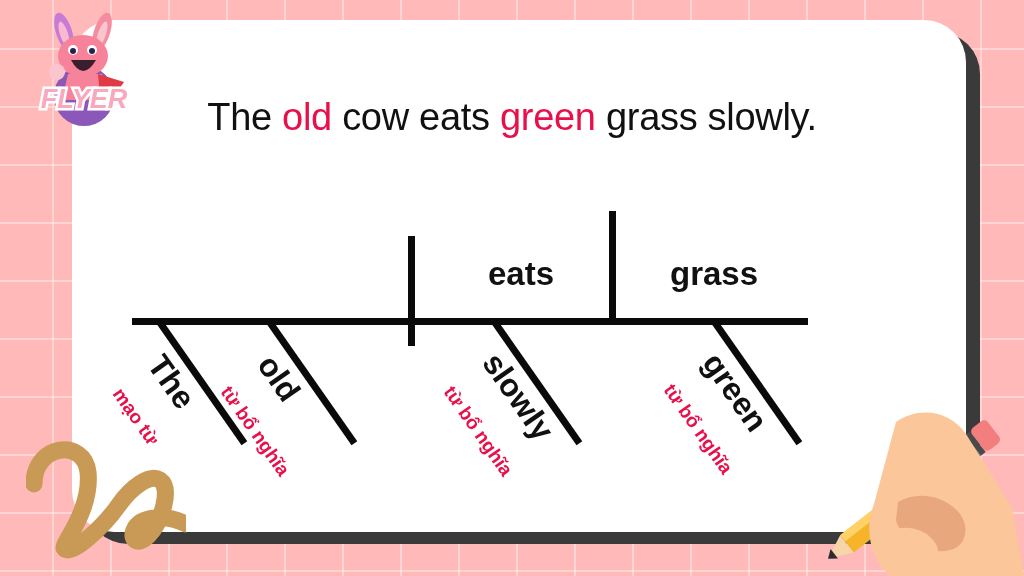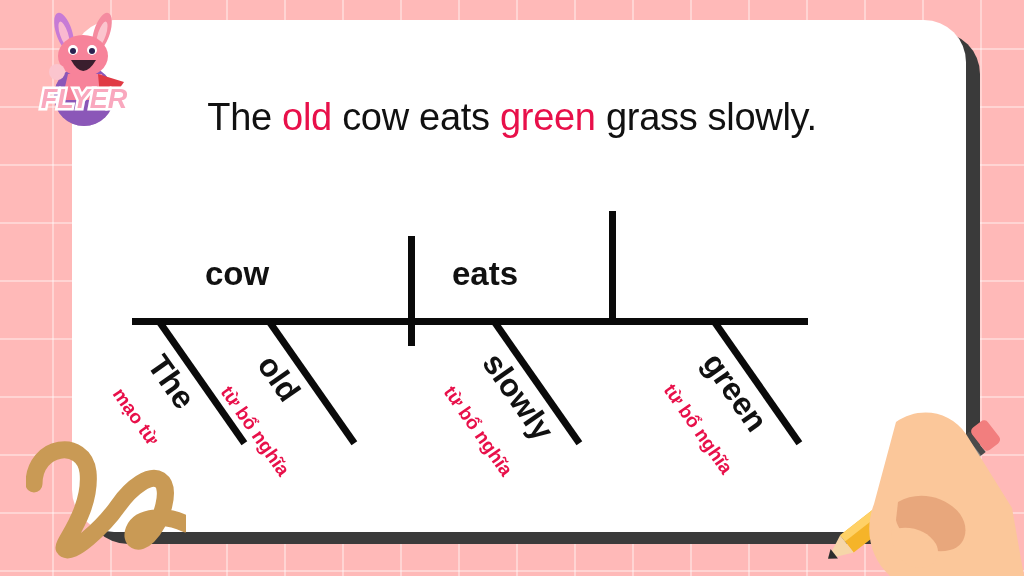--- a/index.html
+++ b/index.html
@@ -46,21 +46,21 @@
   
   #div-subject-verb{left:408px;top:236px;width:7px;height:110px;}
   #div-verb-object{left:609px;top:211px;width:7px;height:111px;}
   
   .dg-word{
     position:absolute;
     font-size:33px;font-weight:bold;color:#111111;
     white-space:nowrap;
   }
   #word-cow{left:205px;top:255px;}
-  #word-eats{left:452px;top:255px;}
+  #word-eats{left:488px;top:255px;}
   #word-grass{left:670px;top:255px;}
   
   .slant{
     position:absolute;
     width:0;height:0;
   }
   .slant .stroke{
     position:absolute;left:0;top:0;
     width:7px;height:148px;
     background:#0A0A0A;
@@ -114,22 +114,22 @@
 <div id="title">
   <span>The </span><span class="hl">old</span><span> cow eats </span><span class="hl">green</span><span> grass slowly.</span>
 </div>
 
 <div id="diagram">
 
   <div class="dg-line" id="baseline"></div>
   <div class="dg-line" id="div-subject-verb"></div>
   <div class="dg-line" id="div-verb-object"></div>
 
-  <div class="dg-word" id="word-cow">cow</div>
   <div class="dg-word" id="word-eats">eats</div>
+  <div class="dg-word" id="word-grass">grass</div>
 
   <div class="slant" id="mod-the">
     <div class="stroke"></div>
     <div class="eng">The</div>
     <div class="vn">mạo từ</div>
   </div>
 
   <div class="slant" id="mod-old">
     <div class="stroke"></div>
     <div class="eng">old</div>

